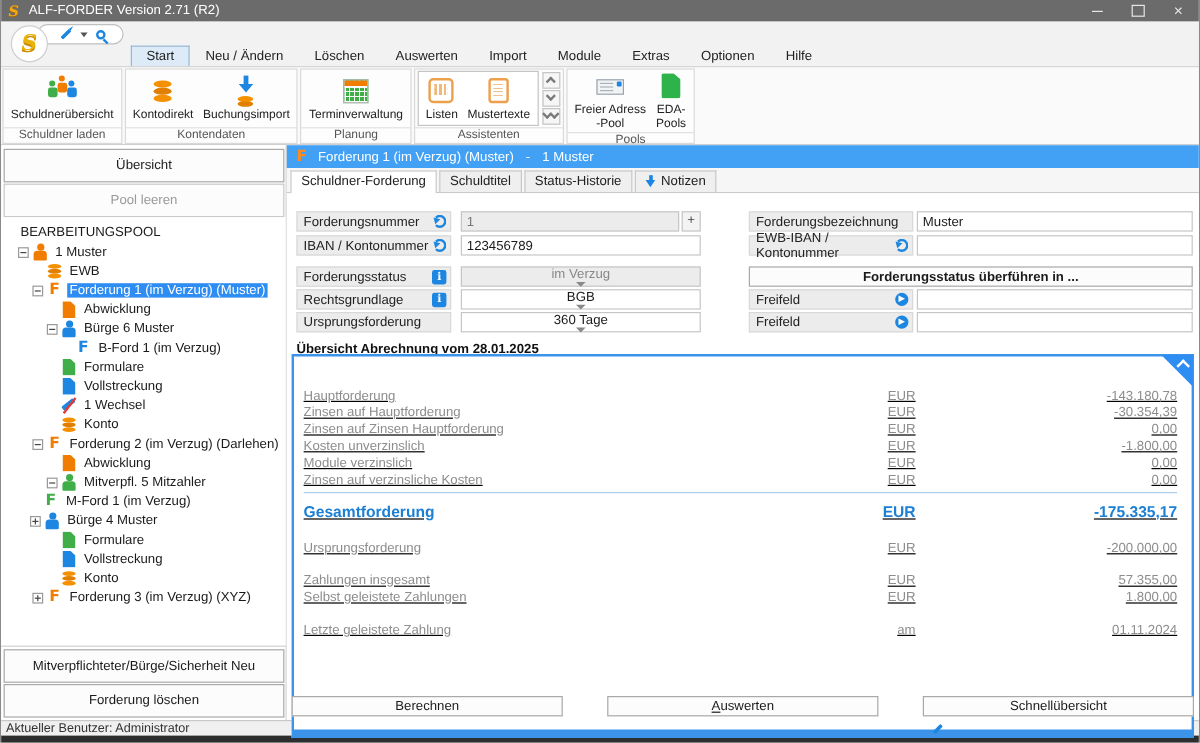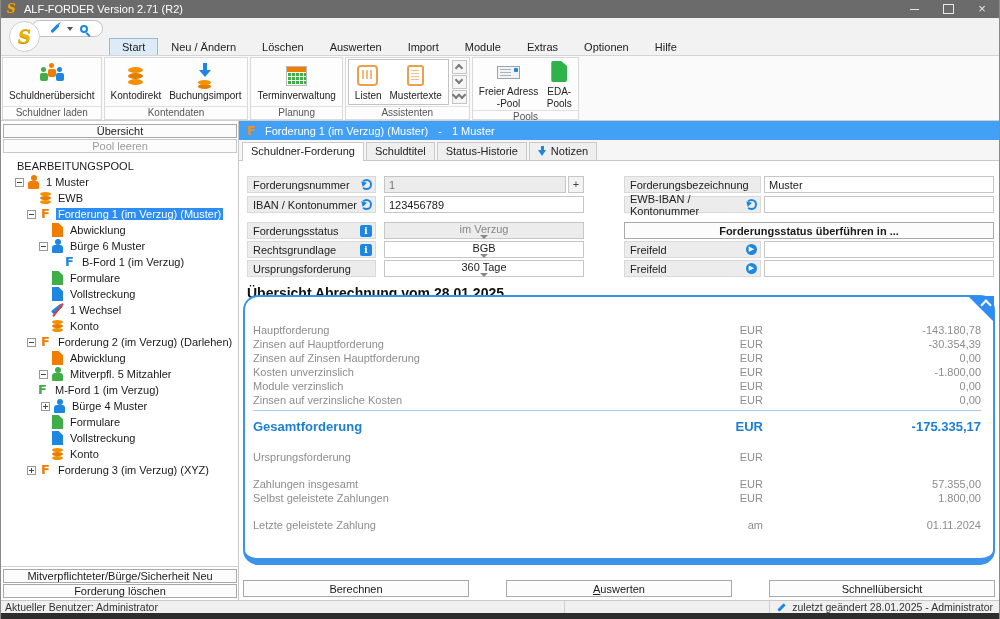--- a/index.html
+++ b/index.html
@@ -63,21 +63,21 @@
   .gallery { border:1px solid #c4c4c4; background:#fff; display:flex; height:46px; align-items:center; padding:0 2px; }
   .gal-arrows { display:flex; flex-direction:column; margin-left:3px; }
   .gal-btn { width:15px; height:14px; border:1px solid #c4c4c4; background:#f6f6f6; display:flex; align-items:center; justify-content:center; margin-bottom:1px; }
   .chev { width:6px; height:6px; border-top:2px solid #7a7a7a; border-right:2px solid #7a7a7a; display:inline-block; flex:none; }
   .chev.up { transform:rotate(-45deg); margin-top:3px; }
   .chev.down { transform:rotate(135deg); margin-bottom:3px; }
   .chev.m2 { margin:-4px 0 0 0; transform:rotate(135deg); }
   
   .main { flex:1; display:flex; min-height:0; }
   .sidebar { width:238px; flex:none; border-right:1px solid #c9c9c9; display:flex; flex-direction:column; background:#fff; padding-top:2px; }
-  .sbtn { display:block; margin:1px 2px 0; width:234px; height:14px; border:1px solid #a9a9a9; background:#fcfcfc; font:11px "Liberation Sans",sans-serif; color:#1a1a1a; padding:0; line-height:12px; }
+  .sbtn { display:block; margin:1px 2px 0; width:234px; height:28px; border:1px solid #a9a9a9; background:#fcfcfc; font:11px "Liberation Sans",sans-serif; color:#1a1a1a; padding:0; line-height:12px; }
   .sbtn.dim { color:#9a9a9a; border-color:#c9c9c9; }
   .tree { flex:1; overflow:hidden; background:#fff; padding-top:5px; }
   .trow { display:flex; align-items:center; height:16px; font-size:11px; color:#1a1a1a; white-space:nowrap; }
   .exp { flex:none; width:9px; height:9px; border:1px solid #999; background:#fff; margin-right:3px; position:relative; }
   .exp::before { content:""; position:absolute; left:1px; right:1px; top:3px; height:1px; background:#444; }
   .exp.plus::after { content:""; position:absolute; top:1px; bottom:1px; left:3px; width:1px; background:#444; }
   .exp.hide { visibility:hidden; }
   .ti { flex:none; width:13px; height:14px; position:relative; margin-right:4px; }
   .ti i { position:absolute; }
   .ti[class*="person"] i { left:1px; top:6px; width:11px; height:8px; border-radius:3px 3px 1px 1px; }
@@ -126,22 +126,22 @@
   .caret { border-left:4px solid transparent; border-right:4px solid transparent; border-top:4px solid #888; flex:none; }
   .spin { width:16px; height:17px; border:1px solid #c6c6c6; background:#f3f3f3; margin-left:2px; font:11px/15px "Liberation Sans",sans-serif; color:#444; text-align:center; padding:0; }
   .spin::before { content:"+"; }
   .full-btn { width:370px; height:17px; border:1px solid #a9a9a9; background:#fcfcfc; font:bold 11px "Liberation Sans",sans-serif; color:#1a1a1a; padding:0; }
   .ic-refresh { width:11px; height:11px; border:2px solid #1c86e0; border-radius:50%; border-left-color:transparent; position:relative; flex:none; }
   .ic-refresh::before { content:""; position:absolute; left:-5px; top:-2px; border:3px solid transparent; border-right:5px solid #1c86e0; transform:rotate(45deg); }
   .ic-info { width:12px; height:12px; border-radius:2px; background:#1c86e0; color:#fff; font:bold 9px/12px "DejaVu Serif",serif; text-align:center; flex:none; }
   .ic-info::before { content:"i"; }
   .ic-circarrow { width:11px; height:11px; border-radius:50%; background:#1c86e0; color:#fff; font:7px/11px "DejaVu Sans",sans-serif; text-align:center; flex:none; }
   .ic-circarrow::before { content:"▶"; }
-  .st-heading { position:absolute; top:124px; left:8px; font-weight:bold; font-size:14px; color:#111; }
-  .st-panel { position:absolute; left:4px; top:134px; width:752px; height:270px; border:2px solid #3b94ea; border-bottom-width:7px; border-radius:15px; background:#fff; }
+  .st-heading { position:absolute; top:124px; left:8px; font-weight:bold; font-size:11px; color:#111; }
+  .st-panel { position:absolute; left:4px; top:134px; width:752px; height:320px; border:2px solid #3b94ea; border-bottom-width:7px; border-radius:0; background:#fff;text-decoration:underline; }
   .st-corner { position:absolute; top:-1px; right:-1px; width:0; height:0; border-top:26px solid #2e8df3; border-left:26px solid transparent; }
   .st-corner-chev { position:absolute; top:4px; right:3px; width:8px; height:8px; border-top:2px solid #fff; border-right:2px solid #fff; transform:rotate(-45deg); }
   .st-body { padding:26px 12px 0 8px; }
   .st-row { display:grid; grid-template-columns:1fr 60px 218px; height:14px; align-items:center; font-size:11px; color:#8d8d8d; }
   .st-row .cur { text-align:right; }
   .st-row .val { text-align:right; }
   .st-div { border-top:1px solid #aacdf0; margin:3px 0 4px; }
   .st-total { display:grid; grid-template-columns:1fr 60px 218px; height:22px; align-items:center; font-size:13px; font-weight:bold; color:#1b7fd4; }
   .st-total .cur, .st-total .val { text-align:right; }
   .gap { margin-top:13px; }
@@ -346,21 +346,21 @@
             </span>
             <span class="tlbl">Mitverpfl. 5 Mitzahler</span>
           </div>
           <div class="trow" style="padding-left: 23px;">
             <span class="exp hide"></span>
             <span class="ti f-green">
               <i></i>
             </span>
             <span class="tlbl">M-Ford 1 (im Verzug)</span>
           </div>
-          <div class="trow" style="padding-left: 40px;">
+          <div class="trow" style="padding-left: 24px;">
             <span class="exp plus"></span>
             <span class="ti person-blue">
               <i></i>
             </span>
             <span class="tlbl">Bürge 4 Muster</span>
           </div>
           <div class="trow" style="padding-left: 38px;">
             <span class="exp hide"></span>
             <span class="ti doc-green">
               <i></i>
@@ -533,20 +533,21 @@
               </div>
               <div class="st-div"></div>
               <div class="st-total">
                 <span class="lab">Gesamtforderung</span>
                 <span class="cur">EUR</span>
                 <span class="val">-175.335,17</span>
               </div>
               <div class="st-row gap">
                 <span class="lab">Ursprungsforderung</span>
                 <span class="cur">EUR</span>
+                <span class="val">-200.000,00</span>
               </div>
               <div class="st-row gap">
                 <span class="lab">Zahlungen insgesamt</span>
                 <span class="cur">EUR</span>
                 <span class="val">57.355,00</span>
               </div>
               <div class="st-row">
                 <span class="lab">Selbst geleistete Zahlungen</span>
                 <span class="cur">EUR</span>
                 <span class="val">1.800,00</span>

